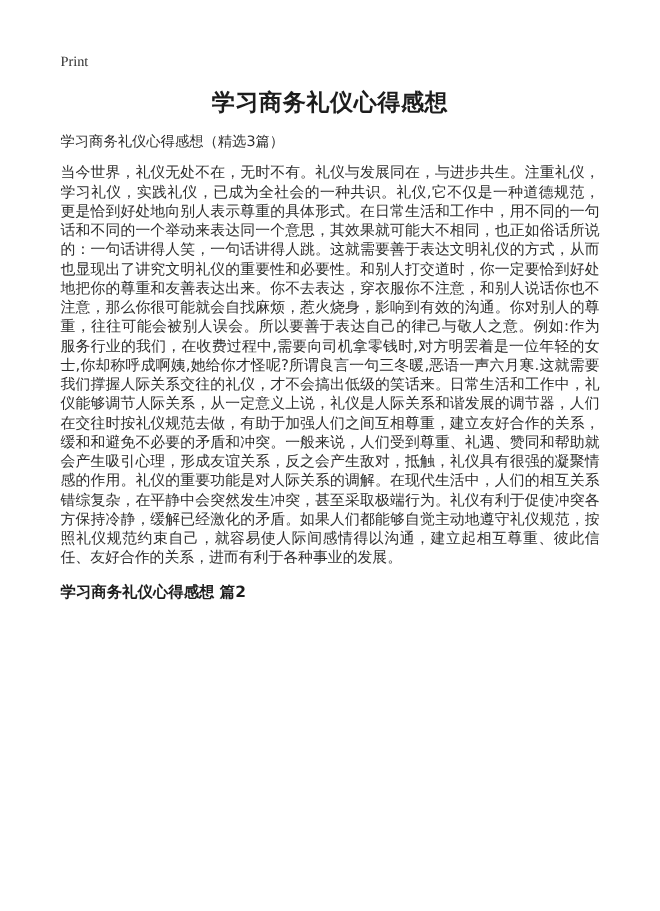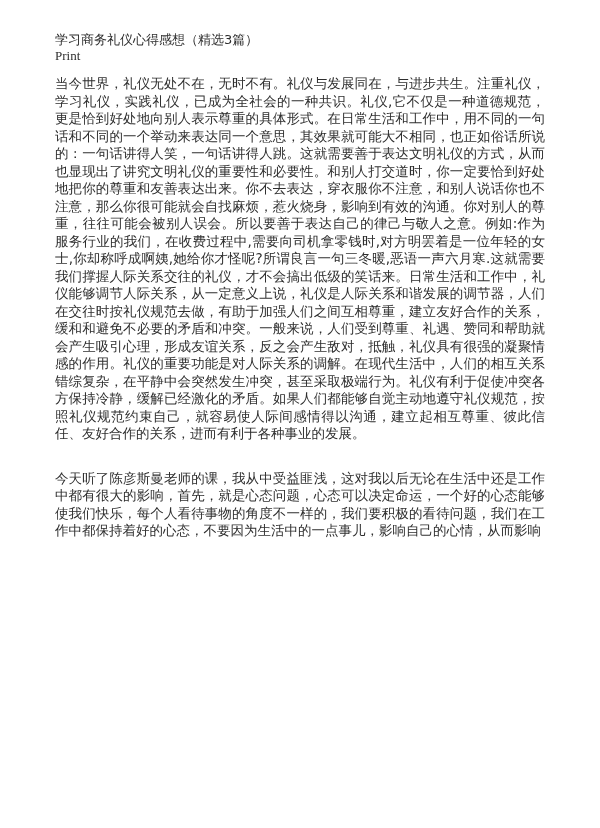--- a/index.html
+++ b/index.html
@@ -32,56 +32,57 @@
   .doc-title {
     margin-top: 80px;
     text-align: center;
     font-size: 21px;
     line-height: 26px;
     font-weight: bold;
     color: #1d1d1d;
     letter-spacing: 0.5px;
   }
   .doc-subtitle {
-    margin-top: 31px;
+    margin-top: 15px;
     font-size: 13px;
     line-height: 17px;
     font-weight: normal;
     color: #2e2e2e;
   }
   .section-heading {
     margin-top: 13px;
     font-size: 14px;
     line-height: 18px;
     font-weight: bold;
     color: #1d1d1d;
   }
   .body-paragraph {
-    margin-top: 27px;
+    margin-top: 11px;
     font-size: 13.5px;
     line-height: 17.5px;
     text-align: justify;
     text-justify: inter-ideograph;
     color: #2e2e2e;
     word-break: break-all;
   }
 </style>
 </head>
 <body>
 
 <div class="page">
 
   <span class="print-label">Print</span>
 
   <div class="content">
 
+    <h1 class="doc-title">学习商务礼仪心得感想</h1>
 
     <div class="doc-subtitle">学习商务礼仪心得感想（精选3篇）</div>
 
 
     <p class="body-paragraph">当今世界，礼仪无处不在，无时不有。礼仪与发展同在，与进步共生。注重礼仪，学习礼仪，实践礼仪，已成为全社会的一种共识。礼仪,它不仅是一种道德规范，更是恰到好处地向别人表示尊重的具体形式。在日常生活和工作中，用不同的一句话和不同的一个举动来表达同一个意思，其效果就可能大不相同，也正如俗话所说的：一句话讲得人笑，一句话讲得人跳。这就需要善于表达文明礼仪的方式，从而也显现出了讲究文明礼仪的重要性和必要性。和别人打交道时，你一定要恰到好处地把你的尊重和友善表达出来。你不去表达，穿衣服你不注意，和别人说话你也不注意，那么你很可能就会自找麻烦，惹火烧身，影响到有效的沟通。你对别人的尊重，往往可能会被别人误会。所以要善于表达自己的律己与敬人之意。例如:作为服务行业的我们，在收费过程中,需要向司机拿零钱时,对方明罢着是一位年轻的女士,你却称呼成啊姨,她给你才怪呢?所谓良言一句三冬暖,恶语一声六月寒.这就需要我们撑握人际关系交往的礼仪，才不会搞出低级的笑话来。日常生活和工作中，礼仪能够调节人际关系，从一定意义上说，礼仪是人际关系和谐发展的调节器，人们在交往时按礼仪规范去做，有助于加强人们之间互相尊重，建立友好合作的关系，缓和和避免不必要的矛盾和冲突。一般来说，人们受到尊重、礼遇、赞同和帮助就会产生吸引心理，形成友谊关系，反之会产生敌对，抵触，礼仪具有很强的凝聚情感的作用。礼仪的重要功能是对人际关系的调解。在现代生活中，人们的相互关系错综复杂，在平静中会突然发生冲突，甚至采取极端行为。礼仪有利于促使冲突各方保持冷静，缓解已经激化的矛盾。如果人们都能够自觉主动地遵守礼仪规范，按照礼仪规范约束自己，就容易使人际间感情得以沟通，建立起相互尊重、彼此信任、友好合作的关系，进而有利于各种事业的发展。</p>
 
 
+    <h2 class="section-heading">学习商务礼仪心得感想 篇2</h2>
 
-    <p class="body-paragraph">今天听了陈彦斯曼老师的课，我从中受益匪浅，这对我以后无论在生活中还是工作中都有很大的影响，首先，就是心态问题，心态可以决定命运，一个好的心态能够使我们快乐，每个人看待事物的角度不一样的，我们要积极的看待问题，我们在工作中都保持着好的心态，不要因为生活中的一点事儿，影响自己的心情，从而影响</p>
 
   </div>
 </div>
 
 </body></html>

